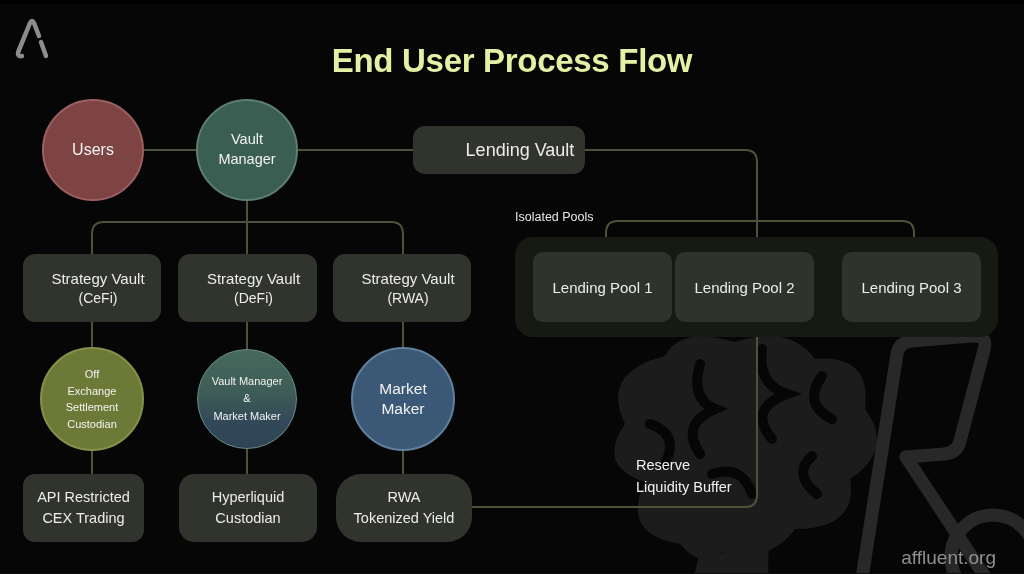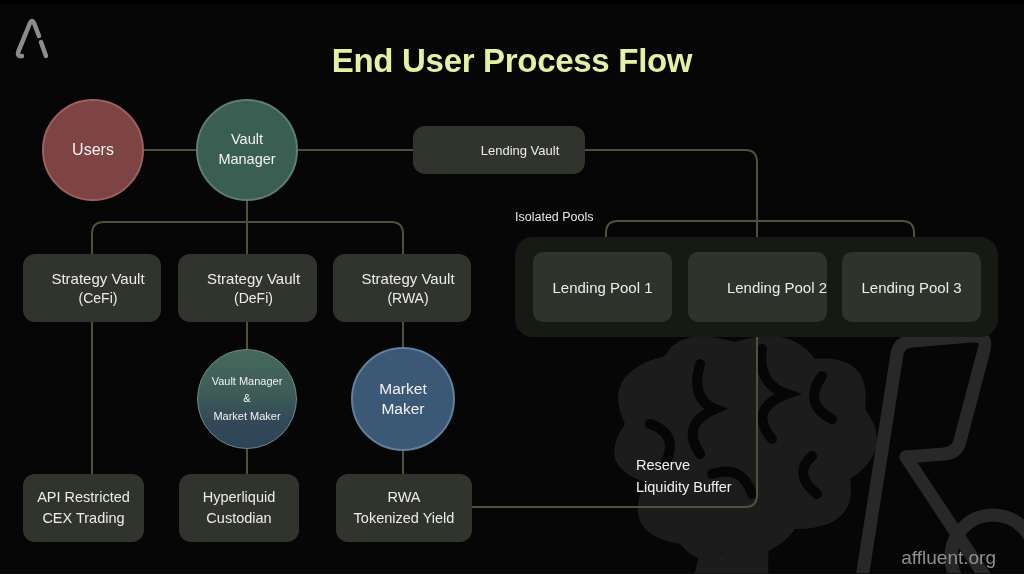--- a/index.html
+++ b/index.html
@@ -54,42 +54,42 @@
     background:var(--market-maker-fill,#3b5976); border:2px solid var(--market-maker-border,#60809c);
     font-size:15.5px; line-height:1.3;
   }
 
   .box {
     background:var(--box-fill,#30342c); border-radius:12px;
     display:flex; flex-direction:column; align-items:center; justify-content:center;
     text-align:center; color:#ececec;
   }
   .box span { display:block; }
-  .b-lending-vault { left:413px; top:122px; width:172px; height:48px; font-size:13px;padding-left:42px; }
+  .b-lending-vault { left:413px; top:122px; width:172px; height:48px; font-size:18px;padding-left:42px; }
   .b-strategy { top:250px; height:68px; font-size:15px; line-height:1.4;padding-left:12px; }
   .b-strategy .sub { font-size:14px; }
   .b-sv1 { left:23px;  width:138px; }
   .b-sv2 { left:178px; width:139px; }
   .b-sv3 { left:333px; width:138px; }
   .b-bottom { top:470px; height:68px; font-size:14.5px; line-height:1.45; }
   .b-bb1 { left:23px;  width:121px; }
-  .b-bb2 { left:179px; width:120px; }
-  .b-bb3 { left:336px; width:136px; }
+  .b-bb2 { left:179px; width:138px;border-radius:15px; }
+  .b-bb3 { left:336px; width:136px;border-radius:25px; }
 
   .pools-container {
     left:515px; top:233px; width:483px; height:100px;
     background:var(--pools-container-fill,#171913); border-radius:18px;
   }
   .pool-box {
     position:absolute; top:15px; width:139px; height:70px;
     background:#2e332c; border-radius:10px;
     display:flex; align-items:center; justify-content:center;
     font-size:15px; color:#ececec;
   }
-  .pb1 { left:18px;text-align:right; } .pb2 { left:173px;justify-content:flex-end; } .pb3 { left:327px; }
+  .pb1 { left:18px;text-align:right; } .pb2 { left:160px; } .pb3 { left:327px; }
 
   .isolated-label { left:515px; top:206px; font-size:12.5px; color:#e8e8e8; }
   .reserve-label  { left:636px; top:450px; font-size:14.5px; line-height:1.55; color:#f0f0f0; }
   .reserve-label span { display:block; }
   .site-label { position:absolute; right:28px; bottom:9px; z-index:2; font-size:19px; color:#8f8f8f; }
   .bottom-strip { position:absolute; left:0; right:0; bottom:0; height:5px; background:#101010; z-index:1; }
 </style>
 </head>
 <body>
 
@@ -167,20 +167,26 @@
   </div>
   <div class="node box b-strategy b-sv2">
     <span>Strategy Vault</span>
     <span class="sub">(DeFi)</span>
   </div>
   <div class="node box b-strategy b-sv3">
     <span>Strategy Vault</span>
     <span class="sub">(RWA)</span>
   </div>
 
+  <div class="node circle c-custodian">
+    <span>Off</span>
+    <span>Exchange</span>
+    <span>Settlement</span>
+    <span>Custodian</span>
+  </div>
   <div class="node circle c-hybrid">
     <span>Vault Manager</span>
     <span>&amp;</span>
     <span>Market Maker</span>
   </div>
   <div class="node circle c-mm">
     <span>Market</span>
     <span>Maker</span>
   </div>
 

